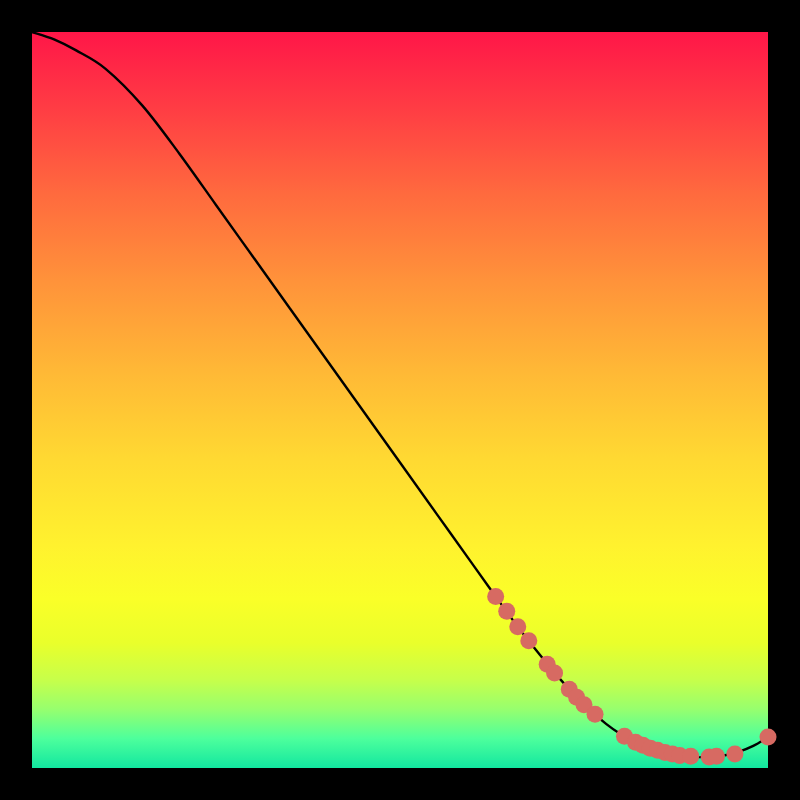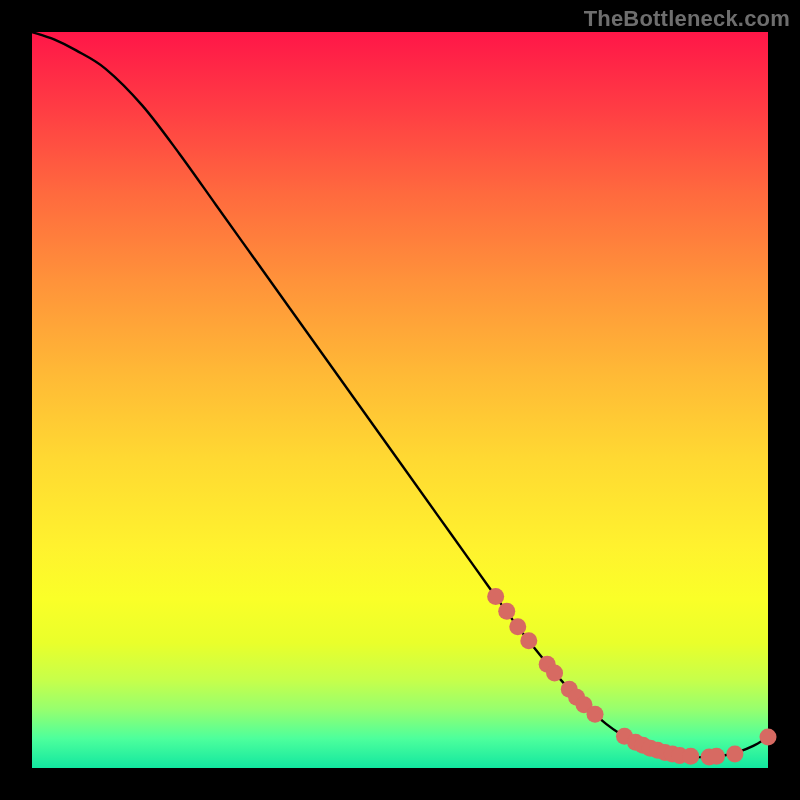--- a/index.html
+++ b/index.html
@@ -55,21 +55,20 @@
     left: 0;
     top: 0;
   }
 </style>
 </head>
 <body>
 <div class="stage">
 
   <div class="plot-area"></div>
 
-  <div class="watermark">TheBottleneck.com</div>
 
   <svg class="overlay" width="800" height="800" viewBox="0 0 800 800">
     <g id="curve-group">
         <path d="M 32 32 C 35.68 33.22666666666667 46.72 36.29333333333334 54.08 39.36000000000001 C 61.44 42.42666666666668 67.57333333333332 45.49333333333335 76.16 50.40000000000002 C 84.74666666666667 55.30666666666669 94.56000000000002 59.600000000000044 105.60000000000001 68.80000000000004 C 116.64 78.00000000000003 130.1333333333333 91.49333333333331 142.39999999999998 105.59999999999998 C 154.66666666666666 119.70666666666665 166.93333333333334 136.88000000000002 179.20000000000002 153.44000000000003 C 191.4666666666667 170.00000000000003 203.73333333333335 187.78666666666663 216 204.95999999999998 C 228.26666666666665 222.13333333333333 240.53333333333333 239.30666666666667 252.79999999999998 256.48 C 265.06666666666666 273.65333333333336 277.3333333333333 290.82666666666665 289.59999999999997 308 C 301.8666666666666 325.17333333333335 314.1333333333334 342.34666666666664 326.40000000000003 359.52 C 338.6666666666667 376.6933333333333 350.93333333333334 393.8666666666667 363.2 411.04 C 375.46666666666664 428.21333333333337 387.73333333333335 445.3866666666666 400 462.55999999999995 C 412.26666666666665 479.7333333333333 424.53333333333336 496.9066666666667 436.8 514.08 C 449.06666666666666 531.2533333333333 463.78666666666663 551.8613333333334 473.59999999999997 565.6 C 483.4133333333333 579.3386666666667 488.32 586.3306666666667 495.68 596.5120000000001 C 503.04 606.6933333333334 510.4 616.9973333333334 517.76 626.688 C 525.12 636.3786666666666 532.4799999999999 645.5786666666665 539.8399999999999 654.656 C 547.1999999999999 663.7333333333333 554.56 672.8106666666667 561.92 681.152 C 569.28 689.4933333333333 576.64 697.5893333333335 584 704.7040000000001 C 591.36 711.8186666666667 599.9466666666667 718.9333333333333 606.08 723.8399999999999 C 612.2133333333334 728.7466666666666 615.8933333333334 731.0773333333333 620.8000000000001 734.144 C 625.7066666666667 737.2106666666667 630.6133333333333 739.9093333333334 635.52 742.24 C 640.4266666666666 744.5706666666666 645.3333333333334 746.4106666666667 650.24 748.1279999999999 C 655.1466666666666 749.8453333333332 660.0533333333334 751.3173333333333 664.96 752.544 C 669.8666666666667 753.7706666666667 674.7733333333333 754.752 679.68 755.4879999999999 C 684.5866666666666 756.2239999999999 689.4933333333333 756.7146666666667 694.4 756.96 C 699.3066666666666 757.2053333333333 704.2133333333334 757.2053333333333 709.12 756.96 C 714.0266666666666 756.7146666666667 718.9333333333333 756.3466666666666 723.8399999999999 755.4879999999999 C 728.7466666666666 754.6293333333333 733.6533333333333 753.4026666666666 738.56 751.808 C 743.4666666666666 750.2133333333334 748.3733333333333 748.3733333333333 753.28 745.92 C 758.1866666666666 743.4666666666666 765.5466666666666 738.56 768 737.088" fill="none" stroke="#000000" stroke-width="2.4" stroke-linecap="round" stroke-linejoin="round"></path>
       </g>
     <g id="marker-group">
         <circle cx="495.68" cy="596.5120000000001" r="8.5" fill="#d76a62" stroke="#d76a62" stroke-width="0"></circle>
         <circle cx="506.72" cy="611.232" r="8.5" fill="#d76a62" stroke="#d76a62" stroke-width="0"></circle>
         <circle cx="517.76" cy="626.688" r="8.5" fill="#d76a62" stroke="#d76a62" stroke-width="0"></circle>
         <circle cx="528.8" cy="640.672" r="8.5" fill="#d76a62" stroke="#d76a62" stroke-width="0"></circle>

